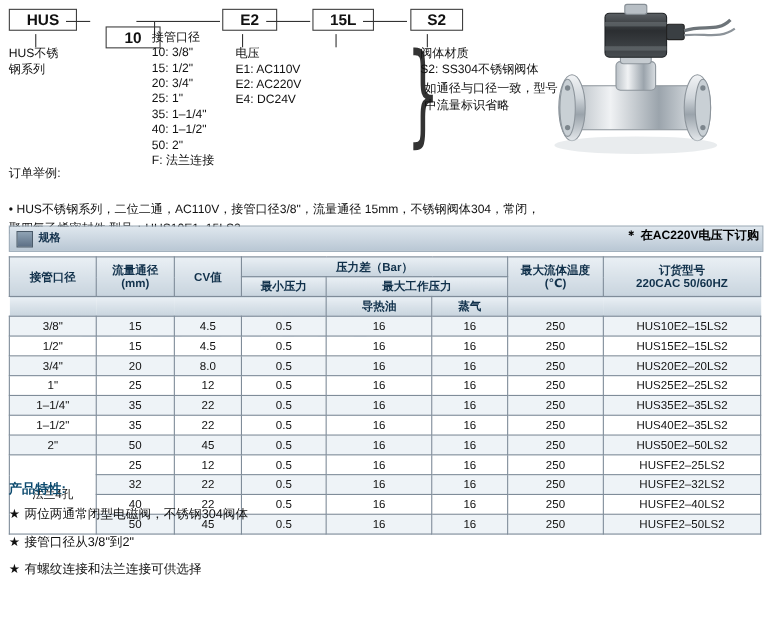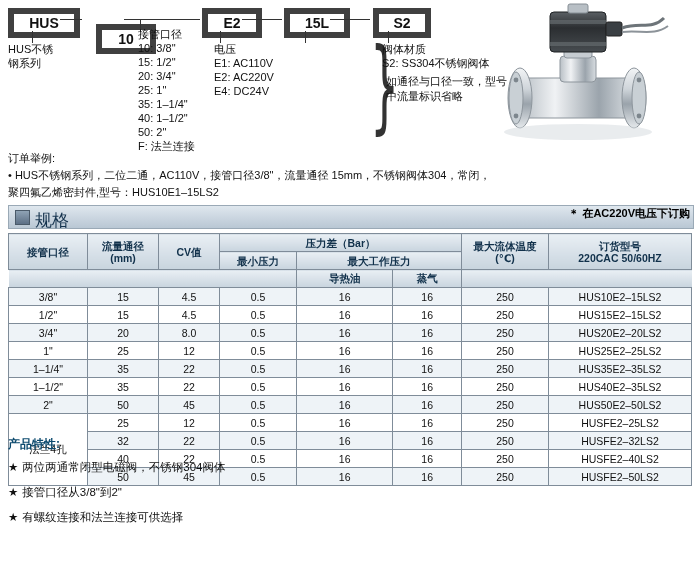--- a/index.html
+++ b/index.html
@@ -7,21 +7,21 @@
     width:700px;height:569px;
     background:#ffffff;
     font-family:"Liberation Sans","DejaVu Sans",sans-serif;
     font-size:11px;
     color:#111;
     position:relative;
     overflow:hidden;
   }
   .page{position:relative;width:700px;height:569px;}
   .code-box{
-    display:inline-block;border:6px solid #404040;background:#fff;
+    display:inline-block;border:1px solid #404040;background:#fff;
     font-weight:bold;font-size:14px;text-align:center;
     padding:1px 6px;min-width:34px;
   }
 
   .tick{position:absolute;border-left:1px solid #333;width:0;}
   .hline{position:absolute;border-top:1px solid #333;height:0;}
 
   .desc{position:absolute;font-size:11px;line-height:14px;color:#111;}
   .desc .t{display:block;}
 
@@ -38,21 +38,21 @@
   .spec-bar{
     position:absolute;left:8px;top:205px;width:684px;height:22px;
     background:linear-gradient(to bottom,#dfe7ee,#b9c7d4);
     border:1px solid #9aa9b6;
   }
   .spec-bar .sq{
     position:absolute;left:6px;top:4px;width:13px;height:13px;
     background:linear-gradient(to bottom,#8fa3b5,#5d7086);
     border:1px solid #4a5a69;
   }
-  .spec-bar .txt{position:absolute;left:26px;top:3px;font-weight:normal;font-size:17px;color:#14324d;}
+  .spec-bar .txt{position:absolute;left:26px;top:3px;font-weight:bold;font-size:10px;color:#14324d;}
   .spec-note{position:absolute;right:10px;top:206px;font-size:11px;font-weight:bold;color:#000;}
 
   
   table.spec{
     position:absolute;left:8px;top:233px;width:684px;
     border-collapse:collapse;font-size:10.5px;
   }
   table.spec th,table.spec td{
     border:1px solid #7f8c99;
     text-align:center;
@@ -136,21 +136,21 @@
   <div class="desc" style="left:386px;top:74px;width:130px;line-height:15px;">
     <span class="t">如通径与口径一致，型号中流量标识省略</span>
   </div>
 
   <div class="desc" style="left:382px;top:42px;width:120px;">
     <span class="t">阀体材质</span>
     <span class="t">S2: SS304不锈钢阀体</span>
   </div>
 
   <div class="example">
-    <div style="margin-bottom:0;">订单举例:</div>
+    <div style="margin-bottom:16px;">订单举例:</div>
     <div>• HUS不锈钢系列，二位二通，AC110V，接管口径3/8"，流量通径 15mm，不锈钢阀体304，常闭，</div>
     <div>聚四氟乙烯密封件,型号：HUS10E1–15LS2</div>
   </div>
 
   <div class="prod-img">
     <svg width="230" height="160" viewBox="0 0 230 160" xmlns="http://www.w3.org/2000/svg">
       <defs>
         <linearGradient id="metal" x1="0" y1="0" x2="0" y2="1">
           <stop offset="0%" stop-color="#f2f4f6"></stop>
           <stop offset="35%" stop-color="#cfd5da"></stop>

